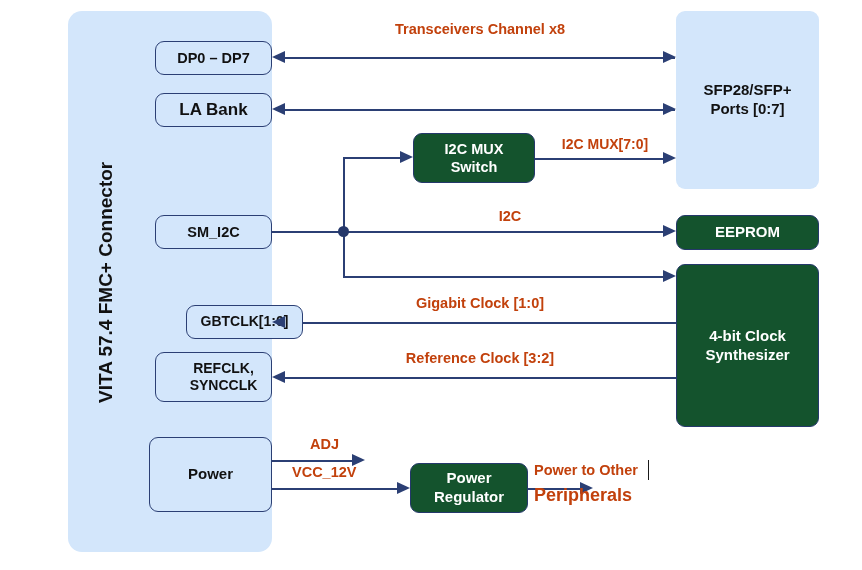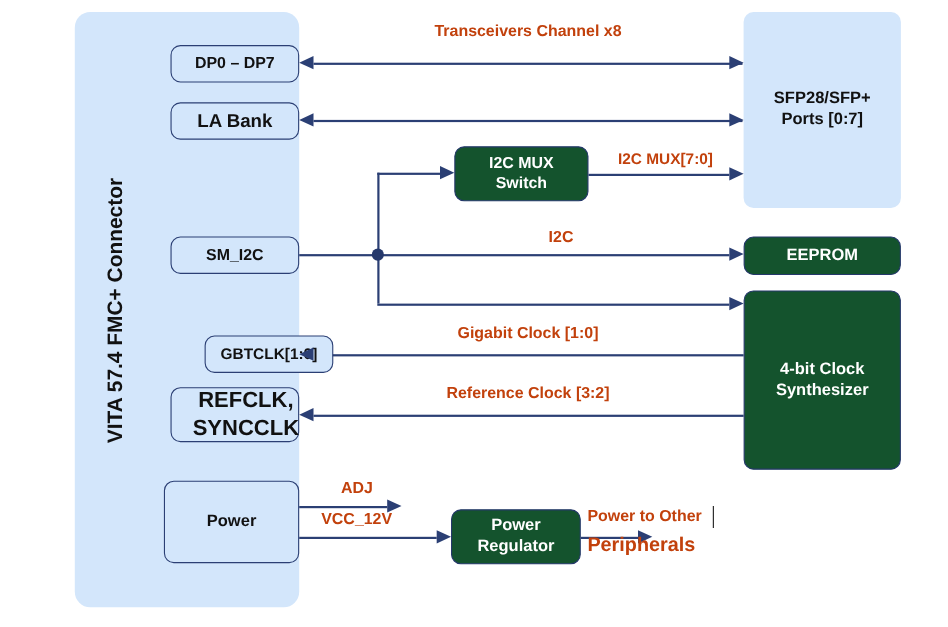--- a/index.html
+++ b/index.html
@@ -120,21 +120,21 @@
   </div>
 
   <div class="node node-light" style="left:155px;top:215px;width:117px;height:34px;font-size:14.5px;">
     <span>SM_I2C</span>
   </div>
 
   <div class="node node-light" style="left:155px;top:305px;width:117px;height:34px;font-size:14px;margin-left:31px;">
     <span>GBTCLK[1:0]</span>
   </div>
 
-  <div class="node node-light" style="left:155px;top:352px;width:117px;height:50px;font-size:20px;flex-direction:column;padding-left:20px;">
+  <div class="node node-light" style="left:155px;top:352px;width:117px;height:50px;font-size:14px;flex-direction:column;padding-left:20px;">
     <span>REFCLK,</span>
     <span>SYNCCLK</span>
   </div>
 
   <div class="node node-light" style="left:149px;top:437px;width:123px;height:75px;font-size:15px;">
     <span>Power</span>
   </div>
 
   <div class="node node-light" style="left:676px;top:11px;width:143px;height:178px;font-size:15px;flex-direction:column;border:none;">
     <span>SFP28/SFP+</span>

